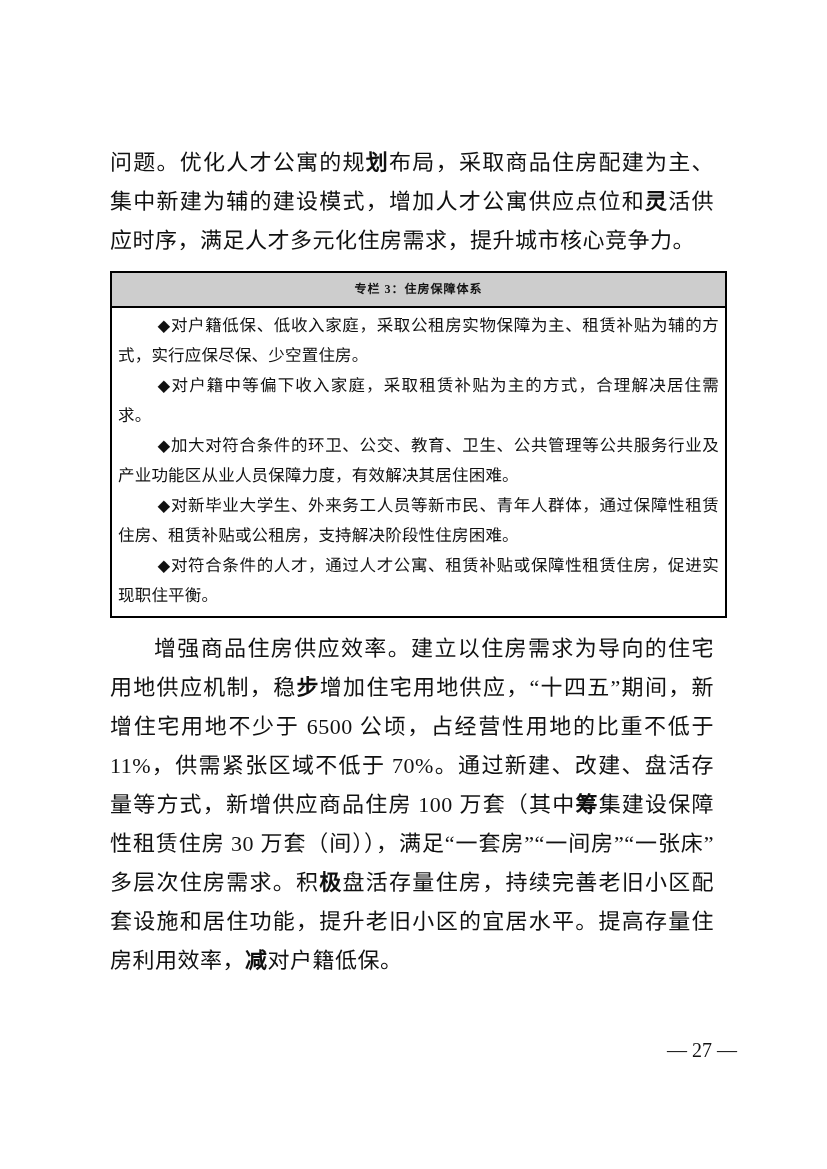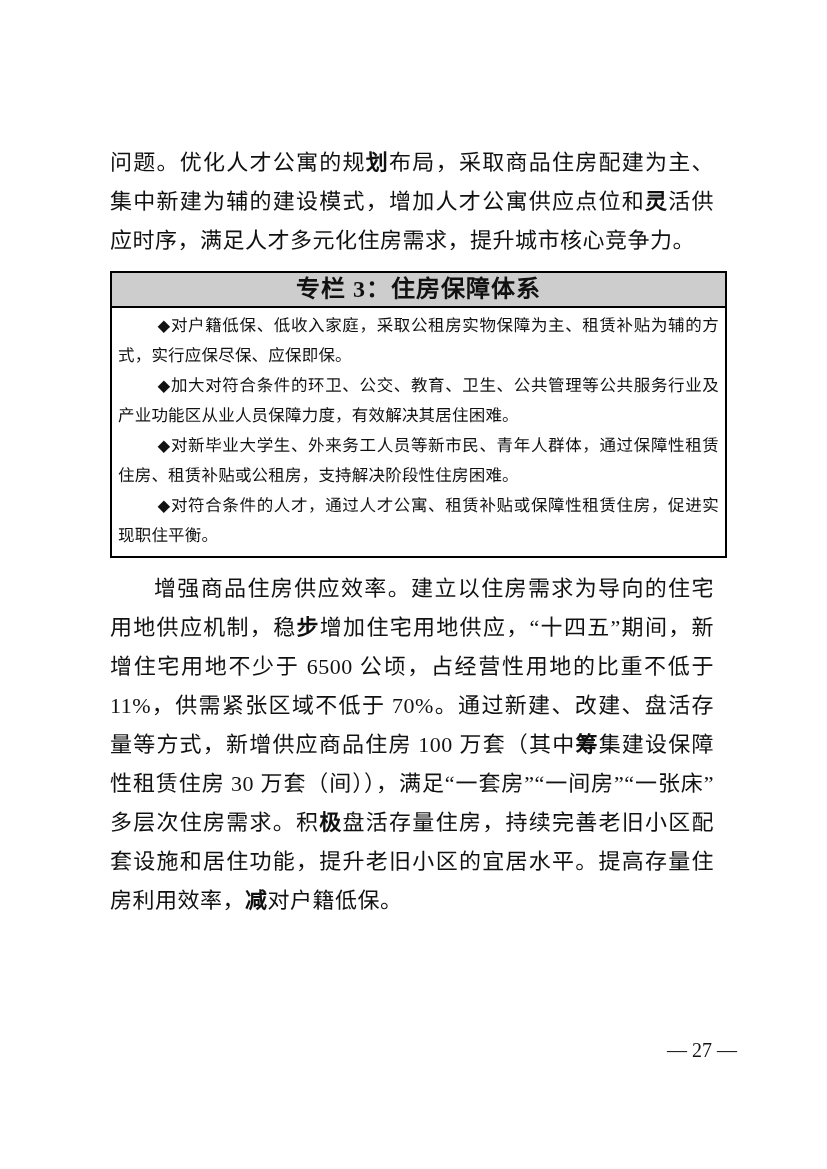--- a/index.html
+++ b/index.html
@@ -42,21 +42,21 @@
     width: 613px;
     border: 2px solid var(--border-color, #000);
     margin: 11px 0 11px 0;
     background: #ffffff;
   }
   .box-header {
     background: var(--header-bg, #cdcdcd);
     border-bottom: 2px solid var(--border-color, #000);
     text-align: center;
     font-weight: bold;
-    font-size: 24px;
+    font-size: 12px;
     line-height: 24px;
     padding: 4px 0 5px 0;
     letter-spacing: 1px;
   }
   .box-body {
     padding: 3px 6px 5px 6px;
   }
   .box-item {
     font-size: 16.5px;
     line-height: 30px;
@@ -78,21 +78,22 @@
 <body>
 
 <div class="page">
   <div class="content">
 
     <p class="body-par no-indent"><span>问题。优化人才公寓的规</span><b>划</b><span>布局，采取商品住房配建为主、集中新建为辅的建设模式，增加人才公寓供应点位和</span><b>灵</b><span>活供应时序，满足人才多元化住房需求，提升城市核心竞争力。</span></p>
 
     <div class="callout-box">
       <div class="box-header">专栏 3：住房保障体系</div>
       <div class="box-body">
-        <div class="box-item"><span>◆</span><span>对户籍低保、低收入家庭，采取公租房实物保障为主、租赁补贴为辅的方式，实行应保尽保、应保即保。</span></div>
+        <div class="box-item"><span>◆</span><span>对户籍低保、低收入家庭，采取公租房实物保障为主、租赁补贴为辅的方式，实行应保尽保、少空置住房。</span></div>
+        <div class="box-item"><span>◆</span><span>对户籍中等偏下收入家庭，采取租赁补贴为主的方式，合理解决居住需求。</span></div>
         <div class="box-item"><span>◆</span><span>加大对符合条件的环卫、公交、教育、卫生、公共管理等公共服务行业及产业功能区从业人员保障力度，有效解决其居住困难。</span></div>
         <div class="box-item"><span>◆</span><span>对新毕业大学生、外来务工人员等新市民、青年人群体，通过保障性租赁住房、租赁补贴或公租房，支持解决阶段性住房困难。</span></div>
         <div class="box-item"><span>◆</span><span>对符合条件的人才，通过人才公寓、租赁补贴或保障性租赁住房，促进实现职住平衡。</span></div>
       </div>
     </div>
 
     <p class="body-par"><span>增强商品住房供应效率。建立以住房需求为导向的住宅用地供应机制，稳</span><b>步</b><span>增加住宅用地供应，“十四五”期间，新增住宅用地不少于 6500 公顷，占经营性用地的比重不低于 11%，供需紧张区域不低于 70%。通过新建、改建、盘活存量等方式，新增供应商品住房 100 万套（其中</span><b>筹</b><span>集建设保障性租赁住房 30 万套（间）），满足“一套房”“一间房”“一张床”多层次住房需求。积</span><b>极</b><span>盘活存量住房，持续完善老旧小区配套设施和居住功能，提升老旧小区的宜居水平。提高存量住房利用效率，</span><b>减</b><span>对户籍低保。</span></p>
 
 
   </div>

